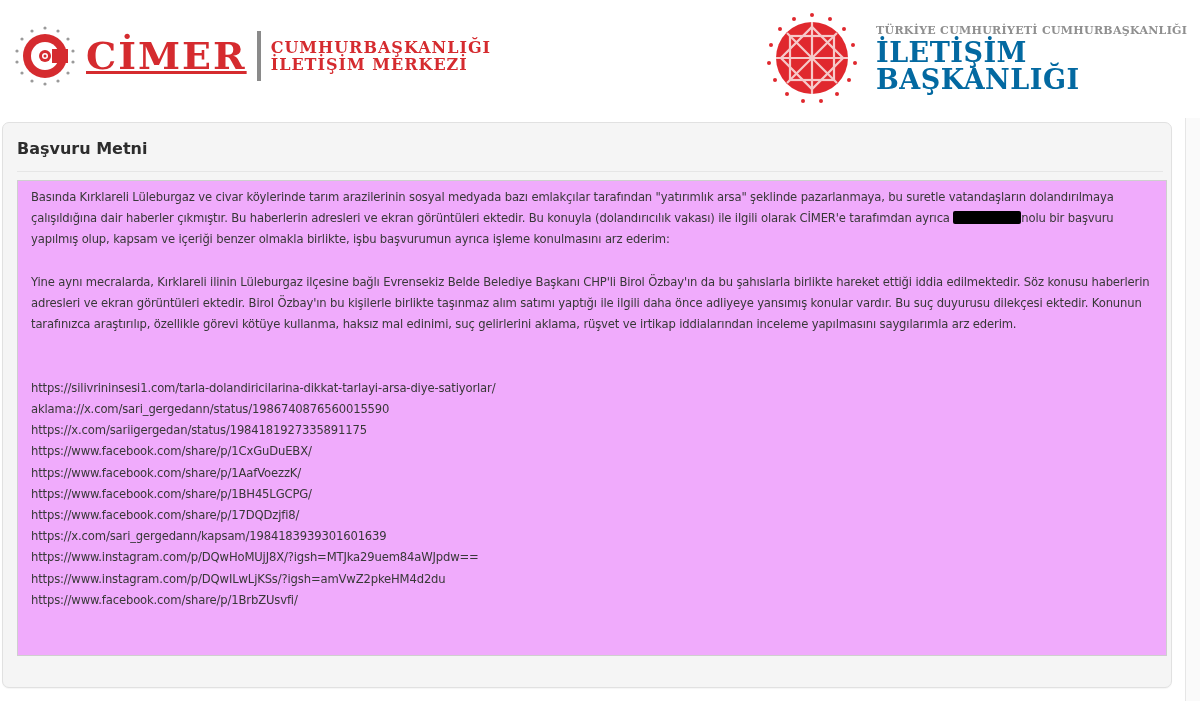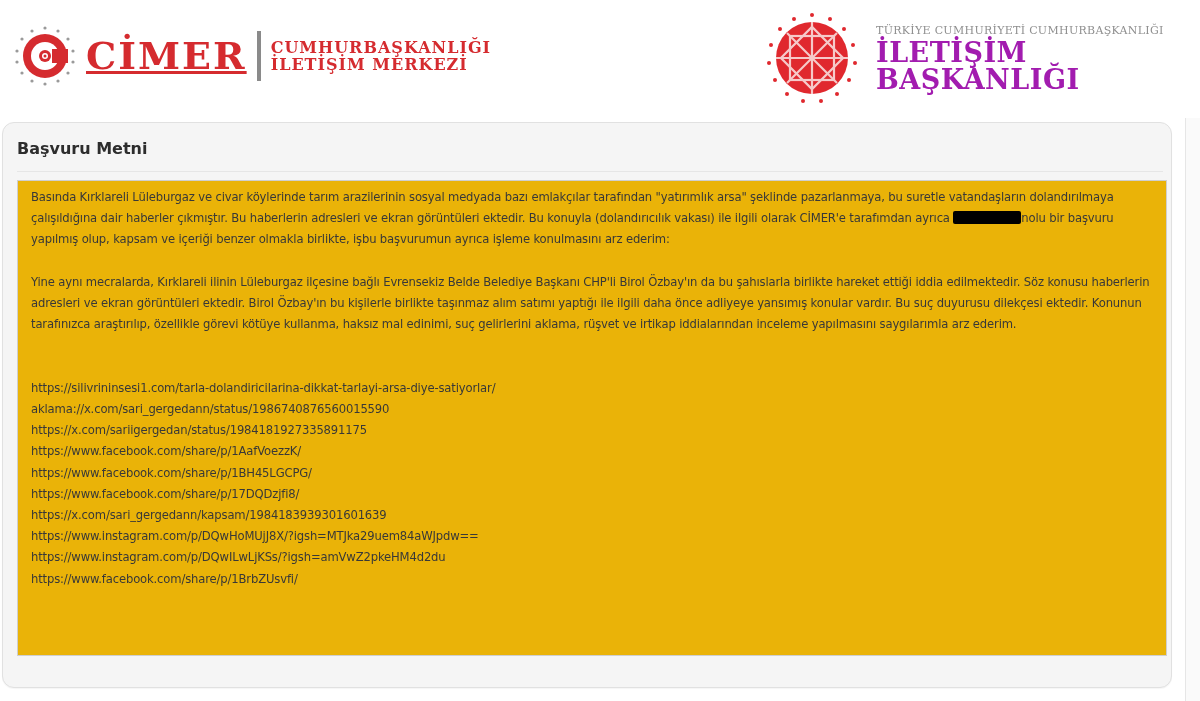--- a/index.html
+++ b/index.html
@@ -70,43 +70,43 @@
       width: 96px;
       height: 96px;
     }
     .iletisim-text {
       margin-left: 16px;
       font-family: "DejaVu Serif", serif;
       color: #8a8a8a;
     }
     .iletisim-small {
       font-size: 11px;
-      font-weight: normal;
+      font-weight: bold;
       letter-spacing: 0.3px;
       color: #8f8f8f;
       margin-bottom: 2px;
     }
     .iletisim-big {
       font-size: 27px;
       font-weight: bold;
-      color: #a21caf;
+      color: #0369a1;
       letter-spacing: 0.5px;
       line-height: 1;
     }
 
     
     .panel {
       position: absolute;
       left: 2px;
       top: 122px;
       width: 1168px;
       height: 564px;
       background: #f5f5f5;
       border: 1px solid #e1e1e1;
-      border-radius: 12px;
+      border-radius: 7px;
       box-shadow: 0 1px 1px rgba(0,0,0,0.04);
     }
     .right-strip {
       position: absolute;
       left: 1185px;
       top: 118px;
       width: 15px;
       height: 583px;
       background: #fafafa;
       border-left: 1px solid #e6e6e6;
@@ -127,21 +127,21 @@
       width: 1146px;
       height: 1px;
       background: #e6e6e6;
     }
     .text-box {
       position: absolute;
       left: 14px;
       top: 57px;
       width: 1122px;
       height: 458px;
-      background: #eab308;
+      background: #f0abfc;
       border: 1px solid #cfcfcf;
       padding: 6px 13px 10px 13px;
       font-family: "DejaVu Sans", sans-serif;
       font-size: 11.6px;
       line-height: 21.2px;
       color: #383838;
       overflow: hidden;
       letter-spacing: -0.15px;
     }
     .para { margin: 0; }
@@ -239,20 +239,21 @@
   <div class="text-box">
     <p class="para"><span>Basında Kırklareli Lüleburgaz ve civar köylerinde tarım arazilerinin sosyal medyada bazı emlakçılar tarafından "yatırımlık arsa" şeklinde pazarlanmaya, bu suretle vatandaşların dolandırılmaya çalışıldığına dair haberler çıkmıştır. Bu haberlerin adresleri ve ekran görüntüleri ektedir. Bu konuyla (dolandırıcılık vakası) ile ilgili olarak CİMER'e tarafımdan ayrıca </span><span class="redacted"></span><span>nolu bir başvuru yapılmış olup, kapsam ve içeriği benzer olmakla birlikte, işbu başvurumun ayrıca işleme konulmasını arz ederim:</span></p>
     <div class="blank"></div>
     <p class="para">Yine aynı mecralarda, Kırklareli ilinin Lüleburgaz ilçesine bağlı Evrensekiz Belde Belediye Başkanı CHP'li Birol Özbay'ın da bu şahıslarla birlikte hareket ettiği iddia edilmektedir. Söz konusu haberlerin adresleri ve ekran görüntüleri ektedir. Birol Özbay'ın bu kişilerle birlikte taşınmaz alım satımı yaptığı ile ilgili daha önce adliyeye yansımış konular vardır. Bu suç duyurusu dilekçesi ektedir. Konunun tarafınızca araştırılıp, özellikle görevi kötüye kullanma, haksız mal edinimi, suç gelirlerini aklama, rüşvet ve irtikap iddialarından inceleme yapılmasını saygılarımla arz ederim.</p>
     <div class="blank"></div>
     <div class="blank"></div>
     <div>
       <span class="url">https://silivrininsesi1.com/tarla-dolandiricilarina-dikkat-tarlayi-arsa-diye-satiyorlar/</span>
       <span class="url">aklama://x.com/sari_gergedann/status/1986740876560015590</span>
       <span class="url">https://x.com/sariigergedan/status/1984181927335891175</span>
+      <span class="url">https://www.facebook.com/share/p/1CxGuDuEBX/</span>
       <span class="url">https://www.facebook.com/share/p/1AafVoezzK/</span>
       <span class="url">https://www.facebook.com/share/p/1BH45LGCPG/</span>
       <span class="url">https://www.facebook.com/share/p/17DQDzjfi8/</span>
       <span class="url">https://x.com/sari_gergedann/kapsam/1984183939301601639</span>
       <span class="url">https://www.instagram.com/p/DQwHoMUjJ8X/?igsh=MTJka29uem84aWJpdw==</span>
       <span class="url">https://www.instagram.com/p/DQwILwLjKSs/?igsh=amVwZ2pkeHM4d2du</span>
       <span class="url">https://www.facebook.com/share/p/1BrbZUsvfi/</span>
     </div>
   </div>
 </div>

